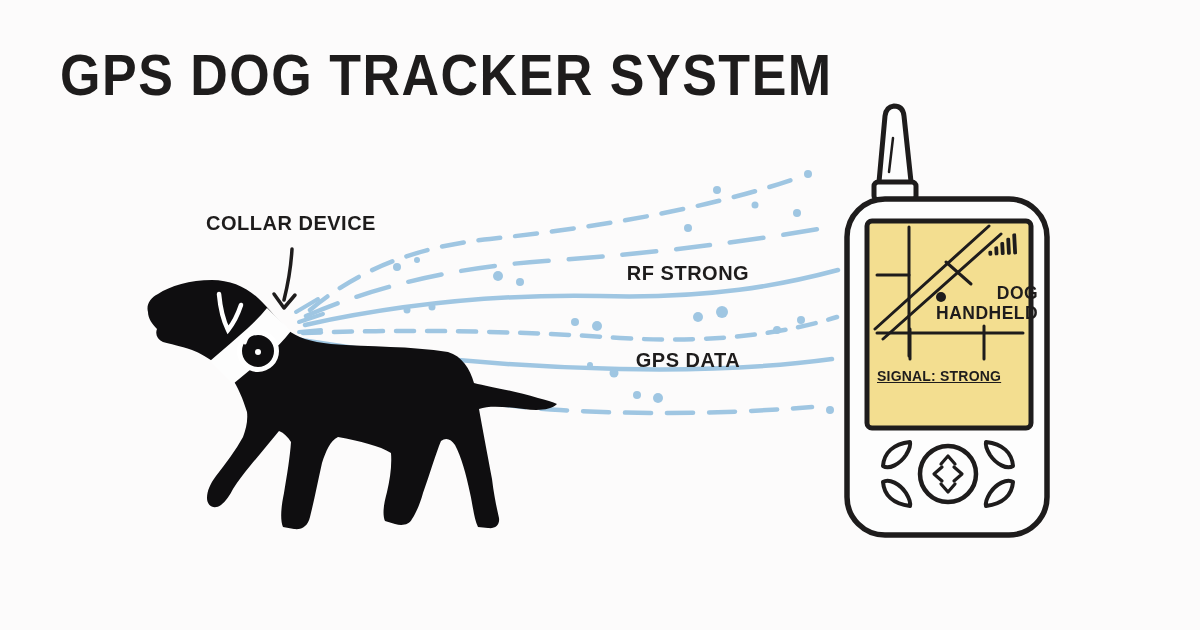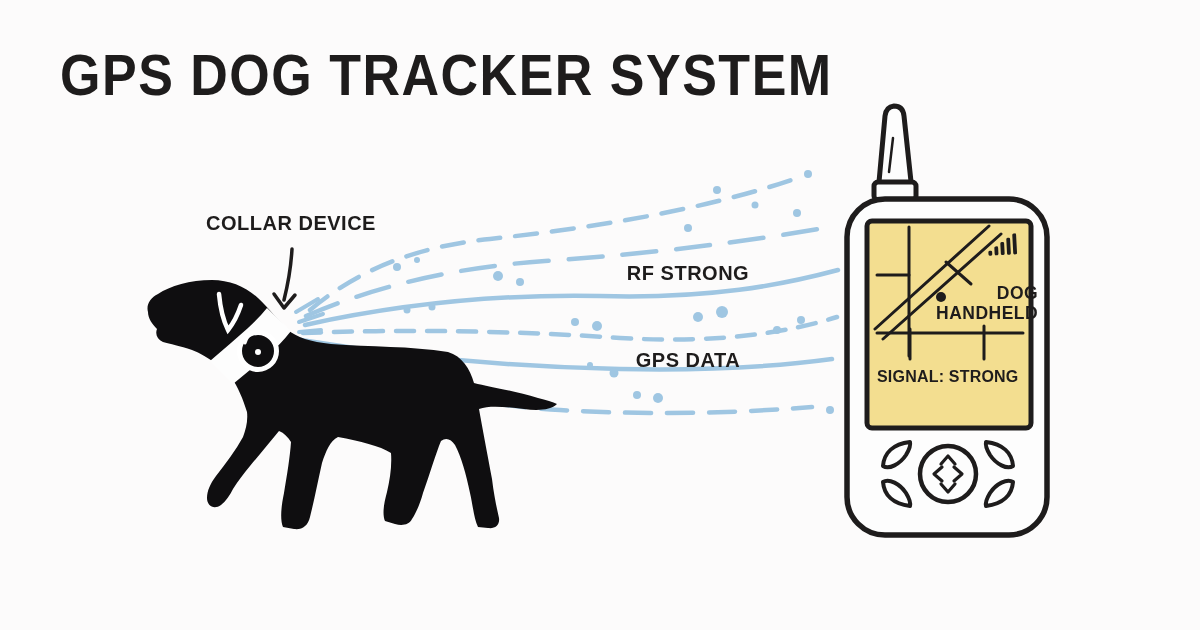--- a/index.html
+++ b/index.html
@@ -26,21 +26,21 @@
   .caption{font-size:20px;letter-spacing:0.5px;}
   .centered{transform:translateX(-50%);}
   .lbl-collar{left:291px;top:212px;}
   .lbl-rf{left:688px;top:262px;}
   .lbl-gps{left:688px;top:349px;}
   .lbl-dog{left:343px;top:546px;}
   .lbl-receiver{left:950px;top:545px;}
   .screen-text{position:absolute;font-weight:700;color:var(--ink);text-align:right;}
   .loc-label{left:936px;top:283px;font-size:17.5px;line-height:20px;letter-spacing:0.5px;}
   .loc-line1{padding-left:22px;}
-  .signal-line{left:877px;top:368px;font-size:16px;letter-spacing:0.2px;}
+  .signal-line{left:877px;top:368px;font-size:14px;letter-spacing:0.2px;text-decoration:underline;}
   .distance-line{left:877px;top:394px;font-size:18px;letter-spacing:0.2px;}
   
   .wave{stroke:var(--signal-blue);stroke-width:4.5;fill:none;stroke-linecap:round;}
   .dashA{stroke-dasharray:22 15;}
   .dashB{stroke-dasharray:34 20;}
   .dashC{stroke-dasharray:18 13;}
   .dashD{stroke-dasharray:26 16;}
   .spray{stroke:var(--signal-blue);stroke-width:4;fill:none;stroke-linecap:round;}
   .bdot{fill:var(--signal-blue);}
   .dogfill{fill:var(--dog);}

